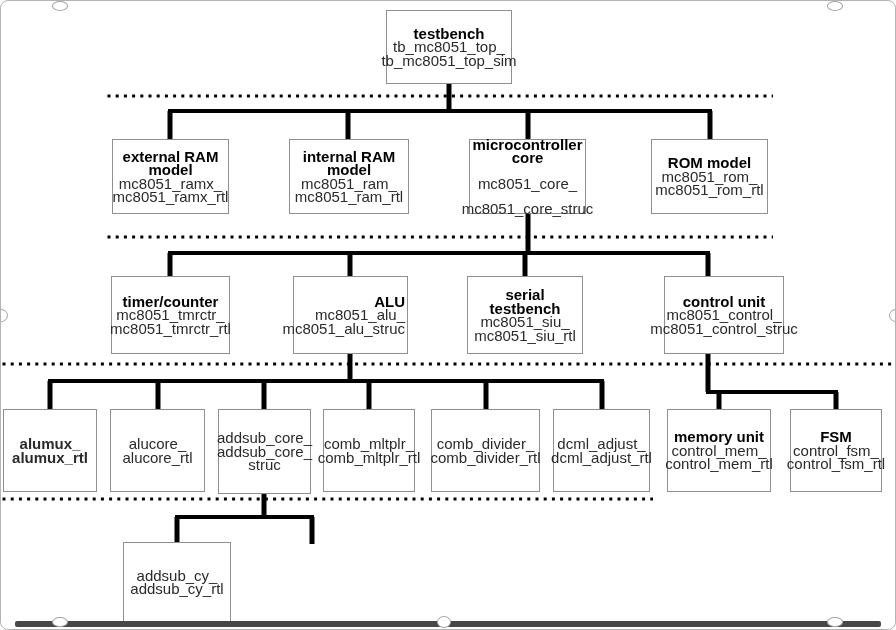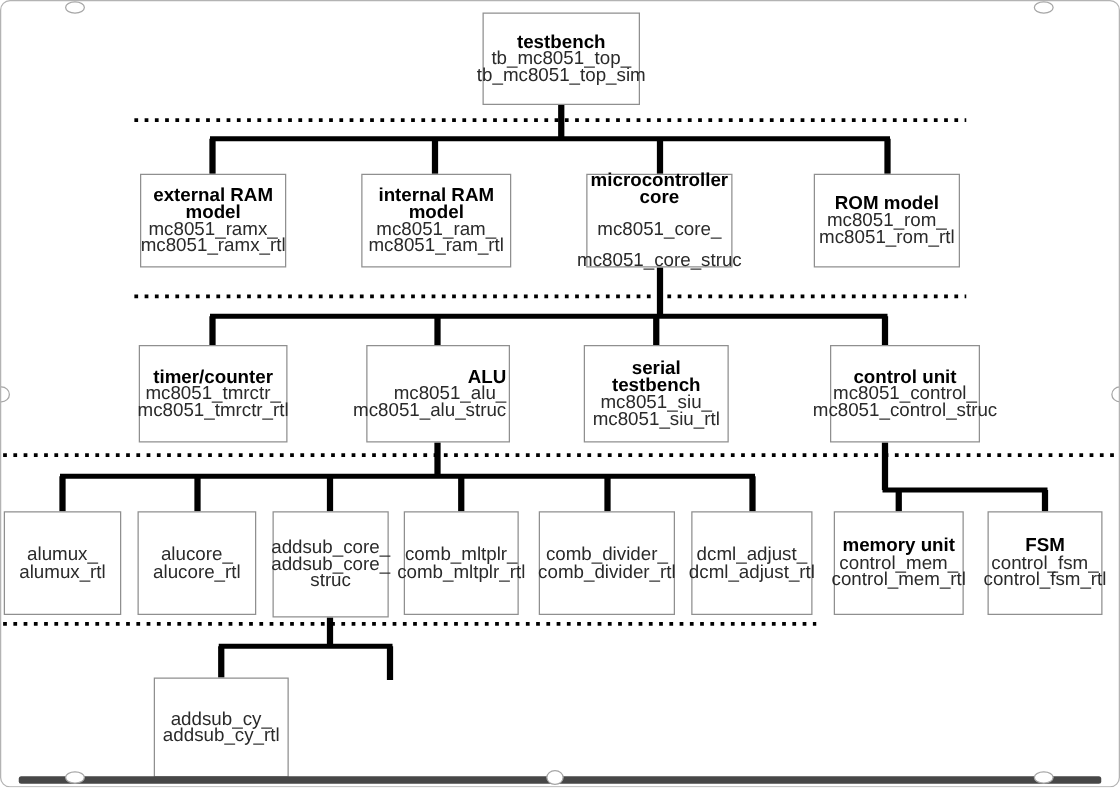--- a/index.html
+++ b/index.html
@@ -104,21 +104,21 @@
       <div class="node" style="left: 467px; top: 276px; width: 116px; height: 78px;">
         <div class="node-title">serial testbench</div>
         <div class="node-line">mc8051_siu_</div>
         <div class="node-line">mc8051_siu_rtl</div>
       </div>
       <div class="node" style="left: 648px; top: 276px; width: 120px; height: 78px; margin-left: 16px;">
         <div class="node-title">control unit</div>
         <div class="node-line">mc8051_control_</div>
         <div class="node-line">mc8051_control_struc</div>
       </div>
-      <div class="node" style="left: 3px; top: 409px; width: 94px; height: 83px;">
+      <div class="node" style="left: 3px; top: 409px; width: 94px; height: 83px; font-weight: bold;">
         <div class="node-line">alumux_</div>
         <div class="node-line">alumux_rtl</div>
       </div>
       <div class="node" style="left: 110px; top: 409px; width: 95px; height: 83px;">
         <div class="node-line">alucore_</div>
         <div class="node-line">alucore_rtl</div>
       </div>
       <div class="node" style="left: 218px; top: 409px; width: 93px; height: 85px;">
         <div class="node-line">addsub_core_</div>
         <div class="node-line">addsub_core_</div>

